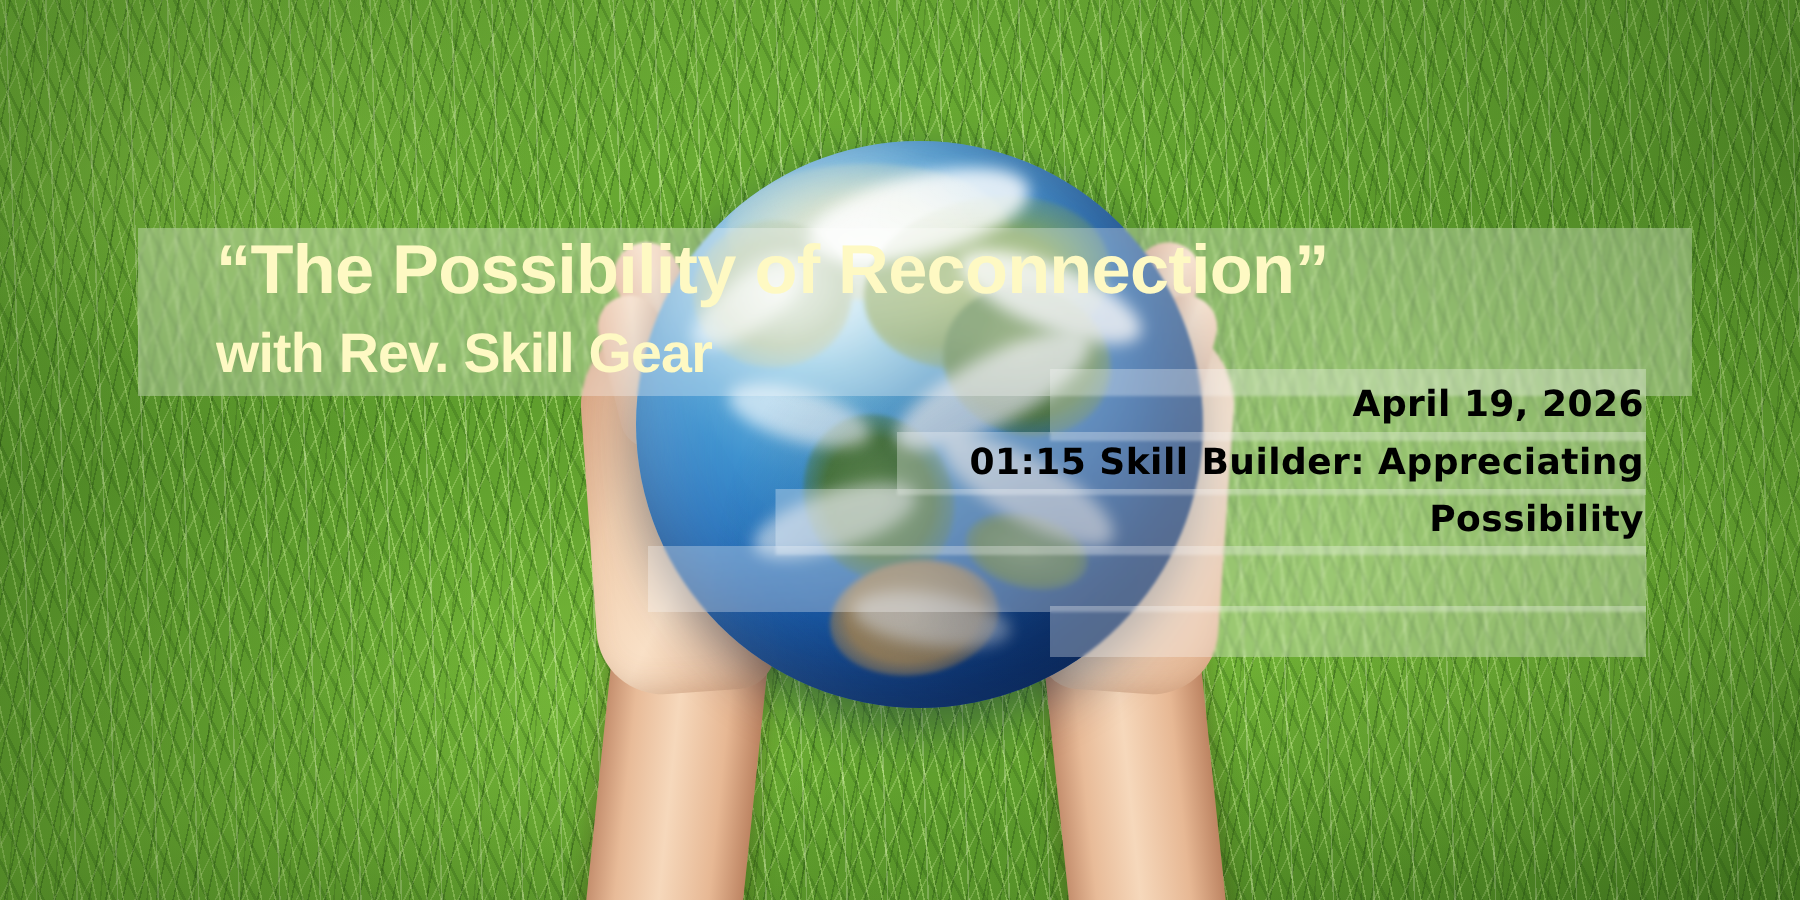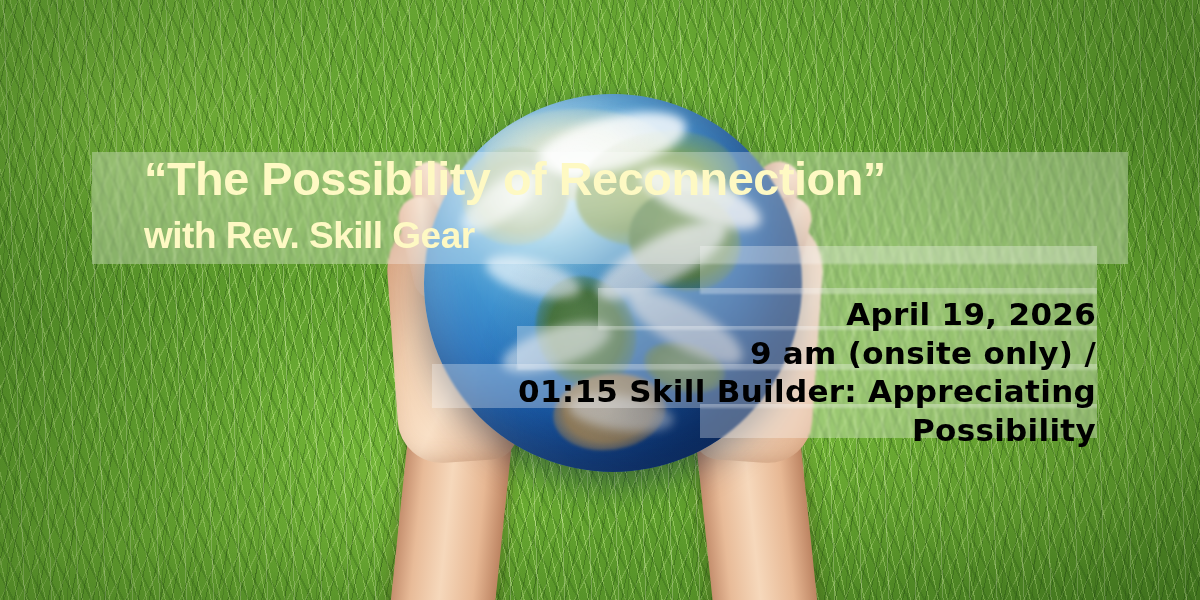--- a/index.html
+++ b/index.html
@@ -216,24 +216,23 @@
   }
 
   
   .dateblock{
     position:absolute;
     right:104px;top:250px;width:680px;
     text-align:right;
     color:#000;
     font-family:"DejaVu Sans", sans-serif;
     font-weight:bold;
-    font-size:31px;
+    font-size:24px;
     line-height:38.5px;
     letter-spacing:0.3px;
-    margin-top:45px;
   }
   .dateblock .dline{display:block;white-space:nowrap;}
 
   
   .logo{position:absolute;left:136px;top:318px;width:270px;height:116px;}
   .logo-mark{position:absolute;left:0;top:0;width:100px;height:112px;}
   .logo-text{
     position:absolute;left:110px;top:4px;
     color:#fff;
     font-family:"Liberation Sans", sans-serif;
@@ -296,19 +295,18 @@
   <div class="panel panel-date-d"></div>
   <div class="panel panel-date-e"></div>
 
   <div class="headline">
     <span class="line1">“The Possibility of Reconnection”</span>
     <span class="line2">with Rev. Skill Gear</span>
   </div>
 
   <div class="dateblock">
     <span class="dline">April 19, 2026</span>
-    <span class="dline">9 am (onsite only) /</span>
     <span class="dline">01:15 Skill Builder: Appreciating</span>
     <span class="dline">Possibility</span>
   </div>
 
 
 </div>
 
 </body></html>

